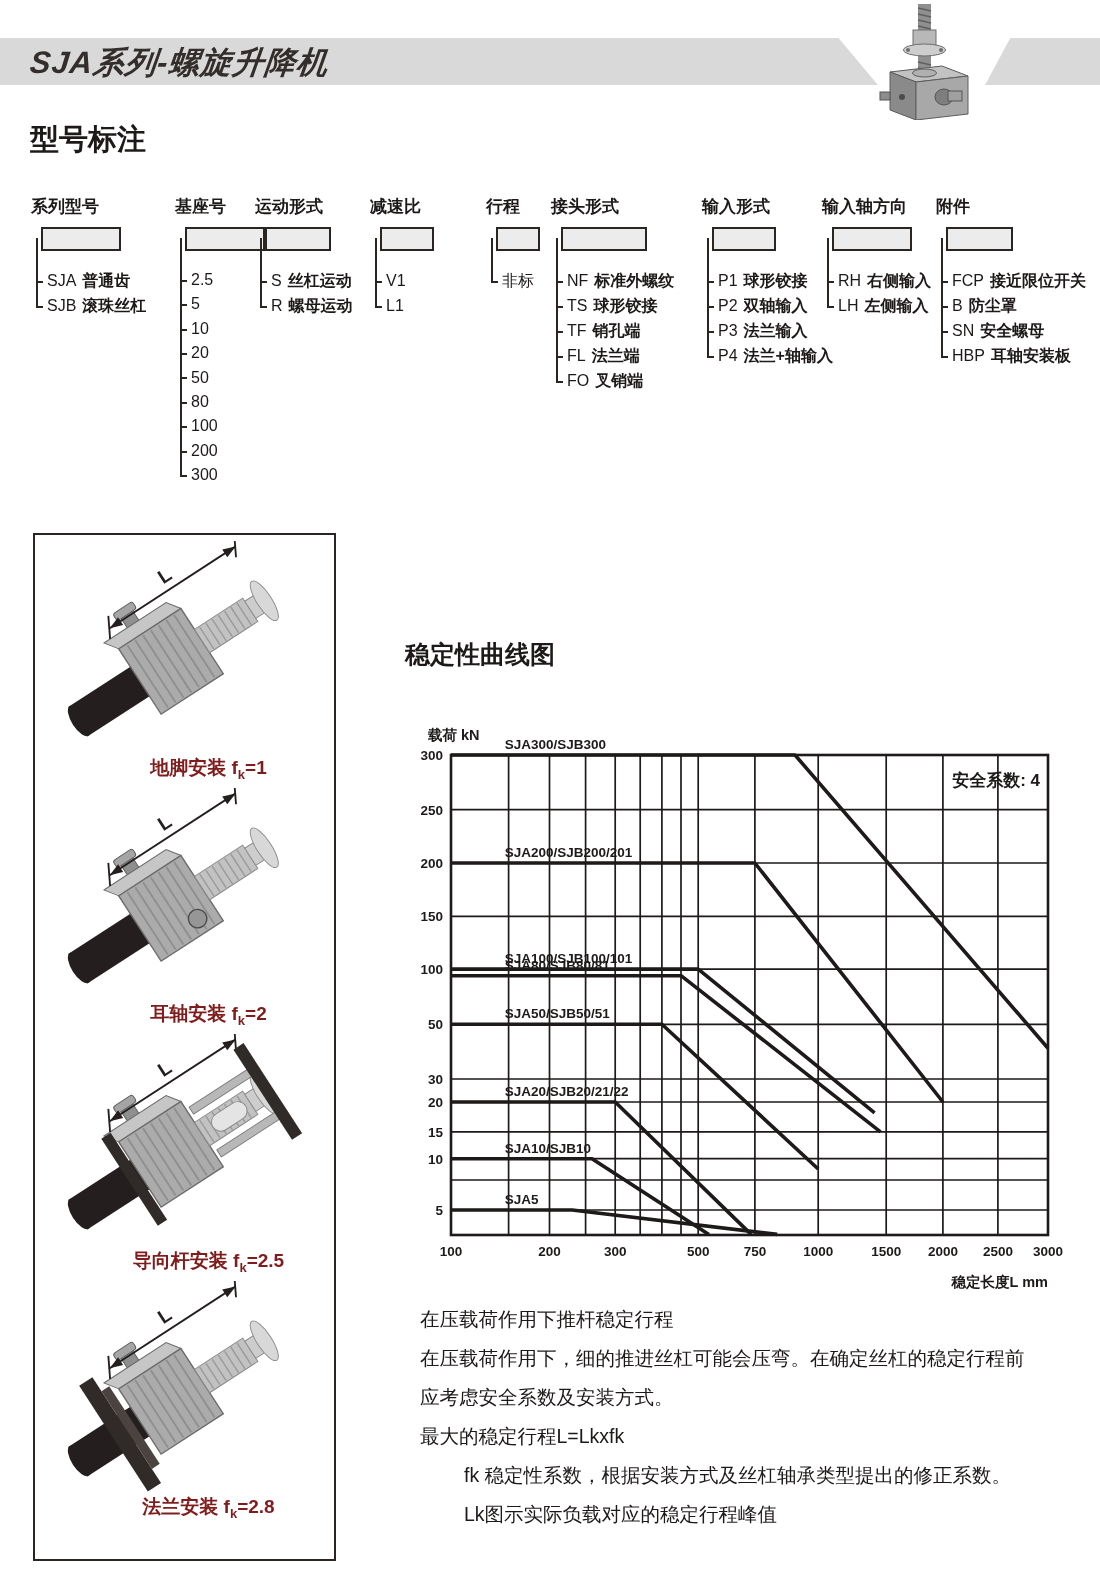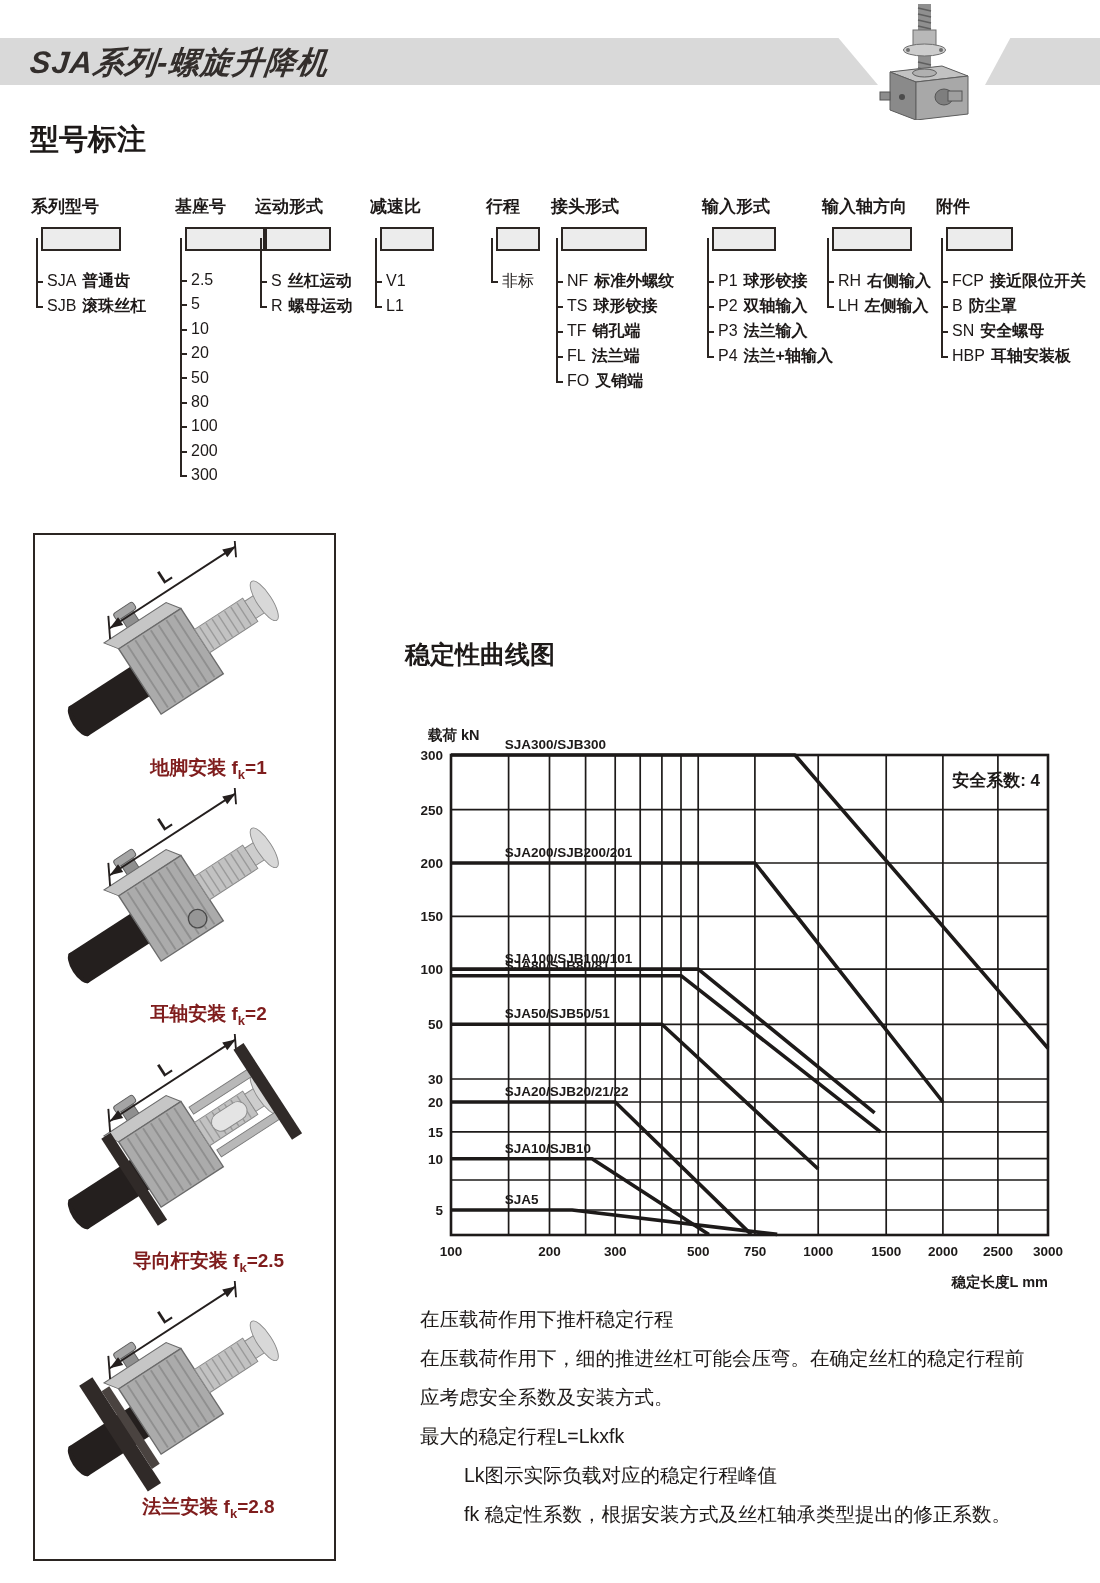--- a/index.html
+++ b/index.html
@@ -375,17 +375,17 @@
         <text x="630" y="563" font-size="14.5" font-weight="bold" text-anchor="end" fill="#1d1a19">稳定长度L mm</text>
         <text x="622" y="62" font-size="17" font-weight="bold" text-anchor="end" fill="#1d1a19">安全系数: 4</text>
       </svg></div>
 
   <div class="notes">
 
   <div class="note-line"><span>在压载荷作用下推杆稳定行程</span></div>
       <div class="note-line"><span>在压载荷作用下，细的推进丝杠可能会压弯。在确定丝杠的稳定行程前</span></div>
       <div class="note-line"><span>应考虑安全系数及安装方式。</span></div>
       <div class="note-line"><span>最大的稳定行程L=Lkxfk</span></div>
+      <div class="note-line"><span>fk 稳定性系数，根据安装方式及丝杠轴承类型提出的修正系数。</span></div>
       <div class="note-line"><span>Lk图示实际负载对应的稳定行程峰值</span></div>
-      <div class="note-line"><span>fk 稳定性系数，根据安装方式及丝杠轴承类型提出的修正系数。</span></div>
     </div>
 
 </div>
 
 </body></html>

